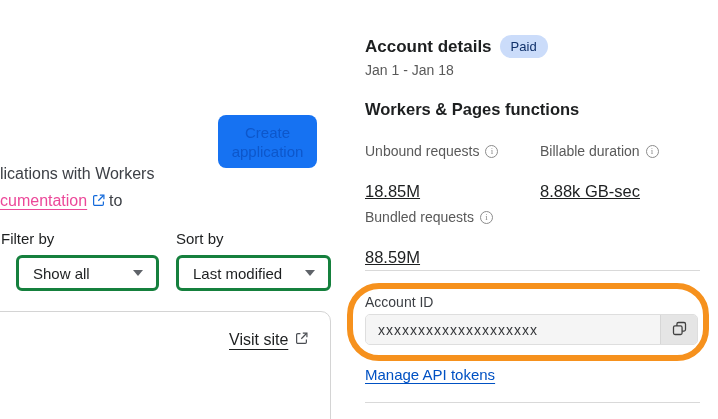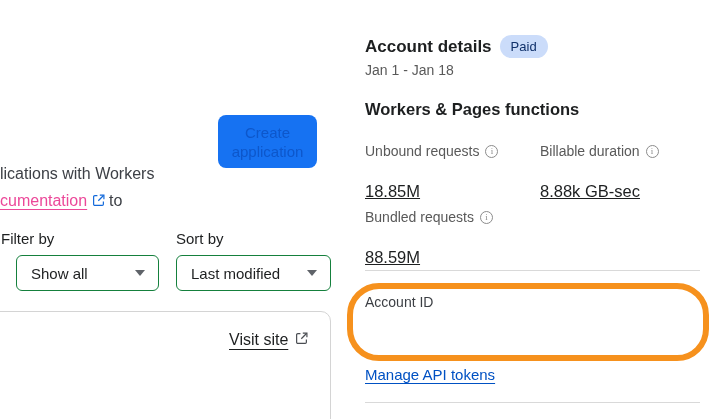--- a/index.html
+++ b/index.html
@@ -16,21 +16,21 @@
   .ext-icon svg { display:inline-block; }
   .create-btn {
     position:absolute; left:218px; top:115px; width:99px; height:53px;
     background:#1672f2; border:none; border-radius:8px;
     color:#0d57cb; font-size:15px; line-height:19px; text-align:center;
     font-family:"Liberation Sans", sans-serif; cursor:pointer; padding:0 10px;
   }
   .field-label { position:absolute; font-size:15px; color:#1d1f20; }
   .dropdown {
     position:absolute; height:36px; background:#fff;
-    border:1px solid #15803d; border-radius:6px;
+    border:3px solid #15803d; border-radius:6px;
     display:flex; align-items:center; justify-content:space-between;
     padding:0 13px 0 14px; font-size:15px; color:#1d1f20; cursor:pointer;
   }
   .caret {
     width:0; height:0; border-left:5px solid transparent; border-right:5px solid transparent;
     border-top:6px solid #5f6369; margin-left:10px;
   }
   .site-card {
     position:absolute; left:-24px; top:311px; width:355px; height:140px;
     border:1px solid #d4d4d4; border-radius:10px; background:#fff;
@@ -154,20 +154,29 @@
     <div class="stat-label">
       <span>Bundled requests</span>
       <span class="info-icon">i</span>
     </div>
     <div class="stat-value">88.59M</div>
   </div>
 
   <div class="divider" style="top:270px;"></div>
 
   <div class="acct-id-label">Account ID</div>
+  <div class="acct-id-group">
+    <input class="acct-id-input" readonly="" value="xxxxxxxxxxxxxxxxxxxx" style="">
+    <button class="copy-btn">
+      <span><svg width="15" height="15" viewBox="0 0 14 14">
+            <rect x="4.6" y="1.4" width="8" height="8" rx="1.4" fill="none" stroke="#404040" stroke-width="1.2"></rect>
+            <rect x="1.4" y="4.6" width="8" height="8" rx="1.4" fill="#e5e5e5" stroke="#404040" stroke-width="1.2"></rect>
+          </svg></span>
+    </button>
+  </div>
 
   <a class="manage-link">Manage API tokens</a>
 
   <div class="divider" style="top:402px;"></div>
 
   <div class="highlight"></div>
 
 </div>
 
 </body></html>

